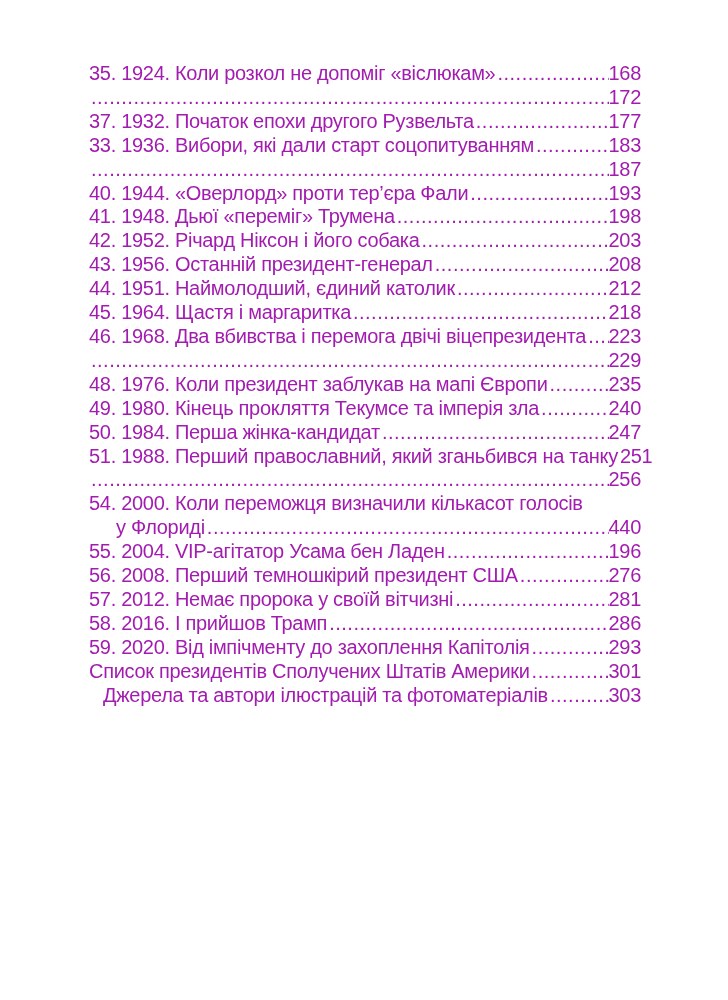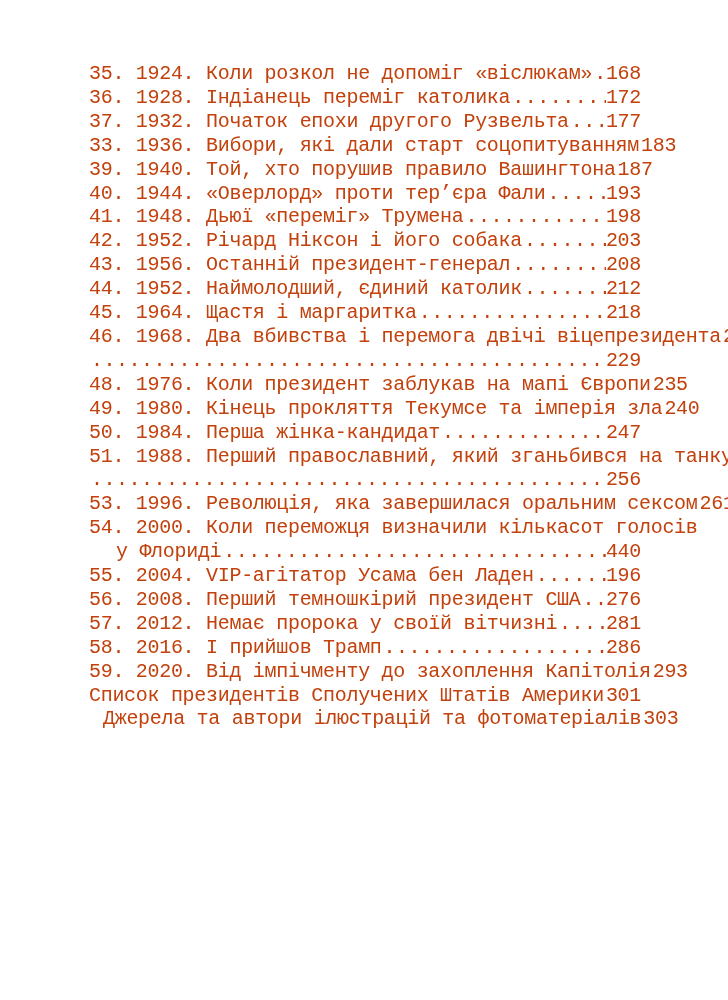--- a/index.html
+++ b/index.html
@@ -6,22 +6,22 @@
     margin: 0;
     padding: 0;
     background: #ffffff;
   }
   .book-page {
     position: relative;
     width: 728px;
     height: 964px;
     background: #ffffff;
     overflow: hidden;
-    font-family: Liberation Mono, monospace;
-    color: #c2410c;
+    font-family: Liberation Sans, sans-serif;
+    color: #a21caf;
   }
   .toc {
     position: absolute;
     left: 89px;
     top: 62px;
     width: 552px;
   }
   .toc-row {
     display: flex;
     align-items: baseline;
@@ -53,36 +53,34 @@
 <body>
 
 <div class="book-page">
   <div class="toc">
       <div class="toc-row">
     <span class="lbl">35. 1924. Коли розкол не допоміг «віслюкам»</span>
     <span class="leader"></span>
     <span class="pg">168</span>
   </div>
       <div class="toc-row">
-    <span class="lbl">36. 1928. Індіанець переміг католика</span>
     <span class="leader"></span>
     <span class="pg">172</span>
   </div>
       <div class="toc-row">
     <span class="lbl">37. 1932. Початок епохи другого Рузвельта</span>
     <span class="leader"></span>
     <span class="pg">177</span>
   </div>
       <div class="toc-row">
     <span class="lbl">33. 1936. Вибори, які дали старт соцопитуванням</span>
     <span class="leader"></span>
     <span class="pg">183</span>
   </div>
       <div class="toc-row">
-    <span class="lbl">39. 1940. Той, хто порушив правило Вашингтона</span>
     <span class="leader"></span>
     <span class="pg">187</span>
   </div>
       <div class="toc-row">
     <span class="lbl">40. 1944. «Оверлорд» проти тер’єра Фали</span>
     <span class="leader"></span>
     <span class="pg">193</span>
   </div>
       <div class="toc-row">
     <span class="lbl">41. 1948. Дьюї «переміг» Трумена</span>
@@ -93,21 +91,21 @@
     <span class="lbl">42. 1952. Річард Ніксон і його собака</span>
     <span class="leader"></span>
     <span class="pg">203</span>
   </div>
       <div class="toc-row">
     <span class="lbl">43. 1956. Останній президент-генерал</span>
     <span class="leader"></span>
     <span class="pg">208</span>
   </div>
       <div class="toc-row">
-    <span class="lbl">44. 1952. Наймолодший, єдиний католик</span>
+    <span class="lbl">44. 1951. Наймолодший, єдиний католик</span>
     <span class="leader"></span>
     <span class="pg">212</span>
   </div>
       <div class="toc-row">
     <span class="lbl">45. 1964. Щастя і маргаритка</span>
     <span class="leader"></span>
     <span class="pg">218</span>
   </div>
       <div class="toc-row">
     <span class="lbl">46. 1968. Два вбивства і перемога двічі віцепрезидента</span>
@@ -134,25 +132,20 @@
     <span class="pg">247</span>
   </div>
       <div class="toc-row">
     <span class="lbl">51. 1988. Перший православний, який зганьбився на танку</span>
     <span class="leader"></span>
     <span class="pg">251</span>
   </div>
       <div class="toc-row">
     <span class="leader"></span>
     <span class="pg">256</span>
-  </div>
-      <div class="toc-row">
-    <span class="lbl">53. 1996. Революція, яка завершилася оральним сексом</span>
-    <span class="leader"></span>
-    <span class="pg">261</span>
   </div>
       <div class="toc-row no-page">
     <span class="lbl">54. 2000. Коли переможця визначили кількасот голосів</span>
 
   </div>
       <div class="toc-row indent-cont">
     <span class="lbl">у Флориді</span>
     <span class="leader"></span>
     <span class="pg">440</span>
   </div>

